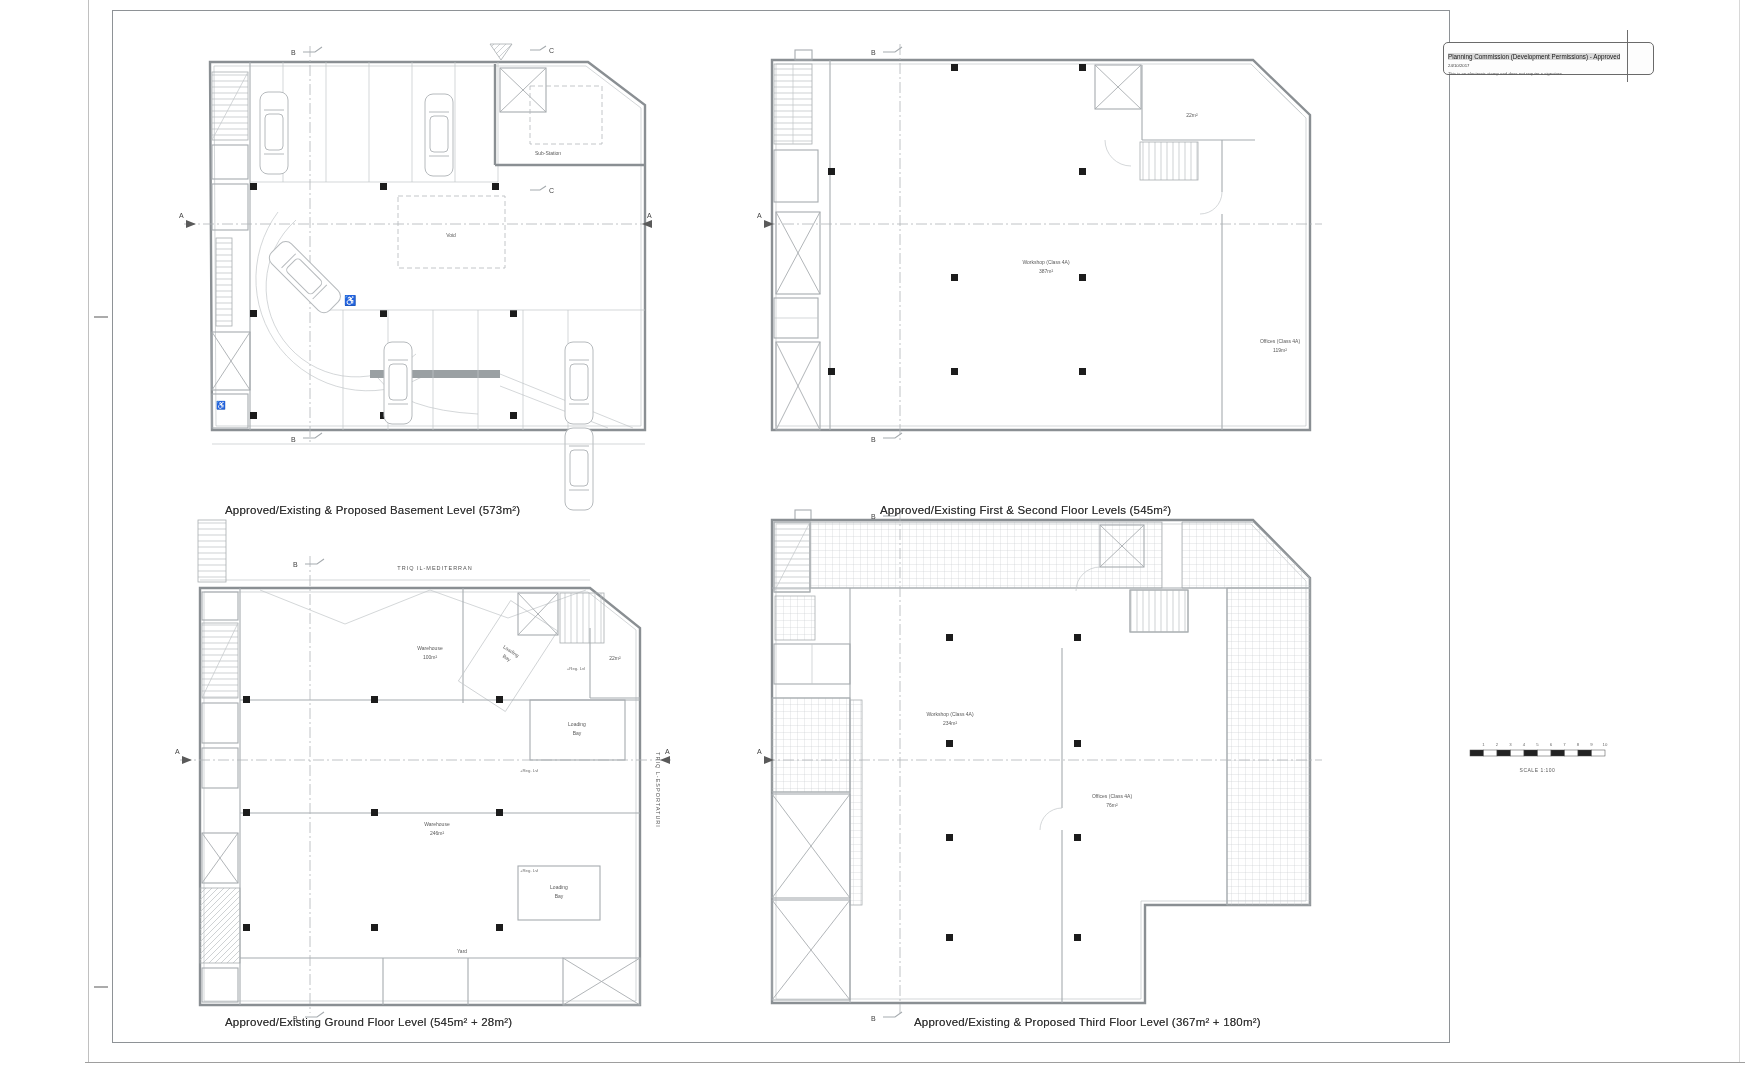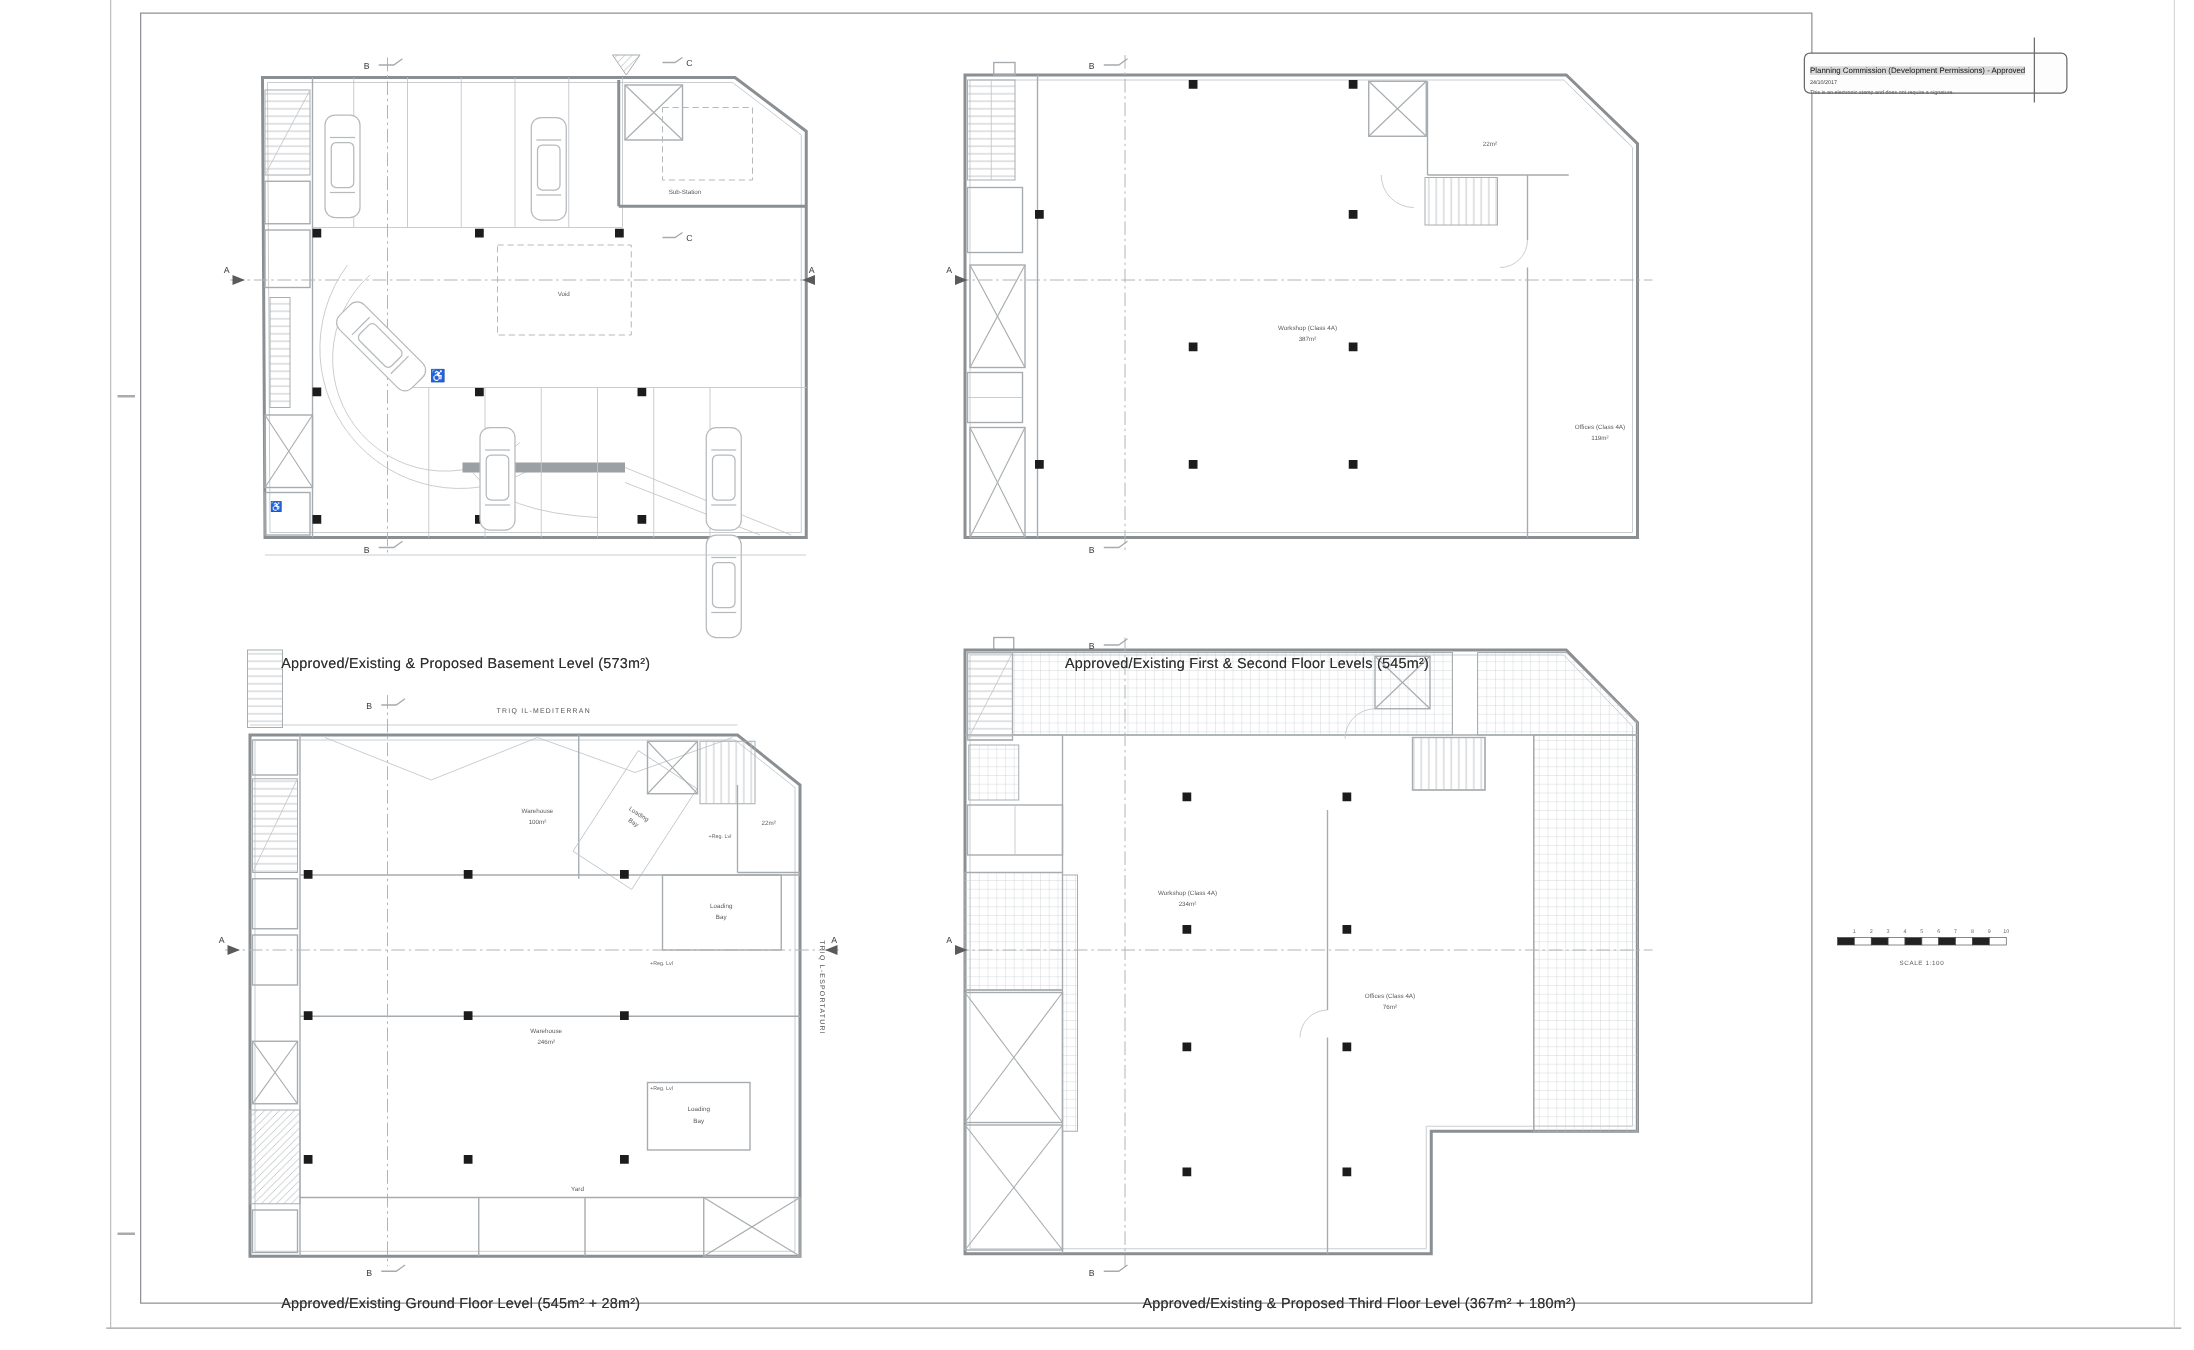--- a/index.html
+++ b/index.html
@@ -1,20 +1,20 @@
 <!DOCTYPE html>
 <html><head>
 <meta charset="utf-8">
 <style>
   html,body{margin:0;padding:0;background:#ffffff;width:1755px;height:1080px;overflow:hidden;
             font-family:"Liberation Sans",sans-serif;}
   #sheet{position:relative;width:1755px;height:1080px;background:#fff;}
   .abs{position:absolute;}
   .frame{border:1px solid #8e9296;}
-  .caption{font-size:11.5px;color:#2f2f2f;letter-spacing:.2px;text-shadow:0 0 .4px #777;white-space:nowrap;margin-top:21px;}
+  .caption{font-size:11.5px;color:#2f2f2f;letter-spacing:.2px;text-shadow:0 0 .4px #777;white-space:nowrap;}
   .scanline{background:#c0c0c0;}
   
   #stamp{left:1443px;top:42px;width:211px;height:33px;border:1px solid #6a6a6a;border-radius:5px;
          background:#fdfdfd;padding:2px 4px;box-sizing:border-box;line-height:1.15;}
   #stamp .l1{font-size:6.3px;color:#141414;background:#d9d9d9;display:inline;white-space:nowrap;}
   #stamp .l2{font-size:4.3px;color:#3a3a3a;margin-top:1px;}
   #stamp .l3{font-size:4.3px;color:#5a5a5a;margin-top:3px;}
   
   svg{overflow:visible;}
   svg text{font-family:"Liberation Sans",sans-serif;fill:#4a4a4a;}
@@ -428,21 +428,21 @@
       <path class="w1" d="M121 509 h12 l7 -5"></path>
       <text class="t7" x="109" y="513">B</text>
     </g>
     <g>
       <path class="arrow" d="M2 248 l10 4 l-10 4 z"></path>
       <text class="t7" x="-5" y="246">A</text>
     </g>
   </svg>
 
   <div class="abs caption" style="left:225px;top:504px">Approved/Existing &amp; Proposed Basement Level (573m²)</div>
-  <div class="abs caption" style="left:852px;top:504px">Approved/Existing First &amp; Second Floor Levels (545m²)</div>
+  <div class="abs caption" style="left:880px;top:504px">Approved/Existing First &amp; Second Floor Levels (545m²)</div>
   <div class="abs caption" style="left:225px;top:1016px">Approved/Existing Ground Floor Level (545m² + 28m²)</div>
   <div class="abs caption" style="left:914px;top:1016px">Approved/Existing &amp; Proposed Third Floor Level (367m² + 180m²)</div>
 
   <div id="stamp" class="abs">
     <div class="l1">Planning Commission (Development Permissions) - Approved</div>
     <div class="l2">24/10/2017</div>
     <div class="l3">This is an electronic stamp and does not require a signature.</div>
   </div>
   <div class="abs" style="left:1627px;top:30px;width:1px;height:52px;background:#6d6d6d"></div>
 

